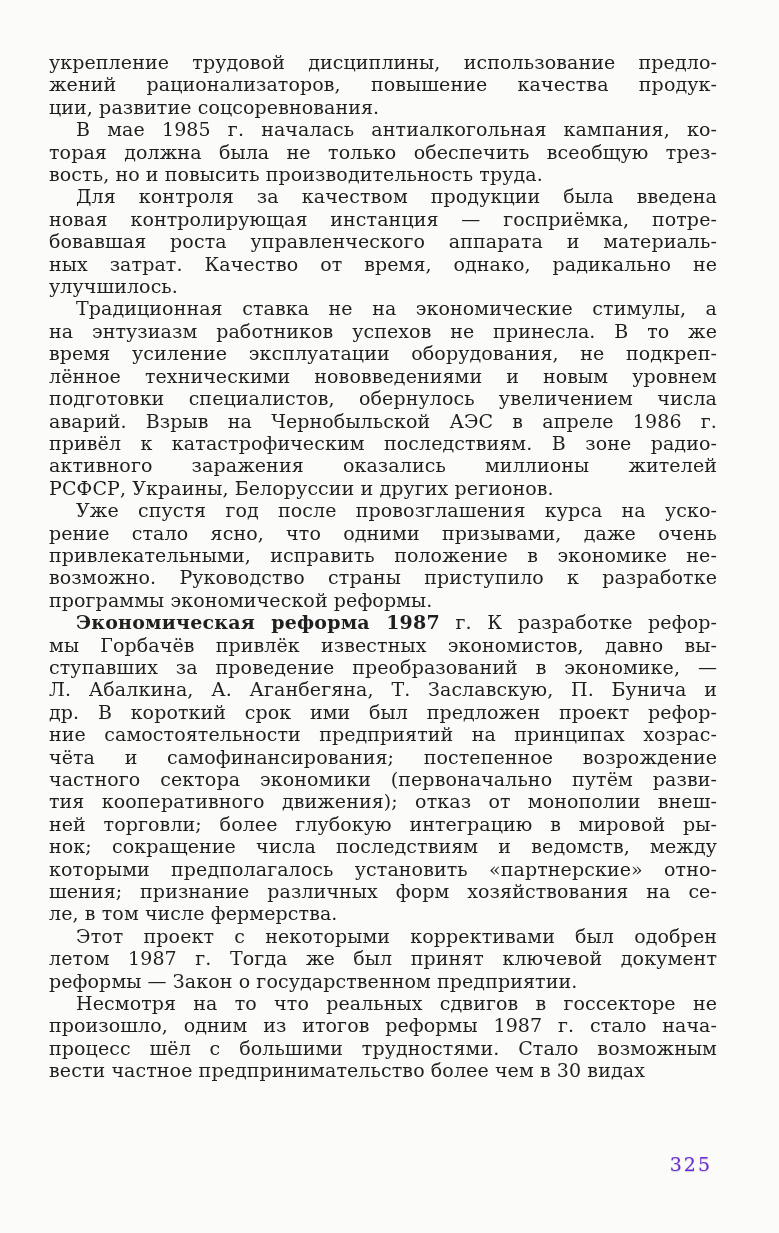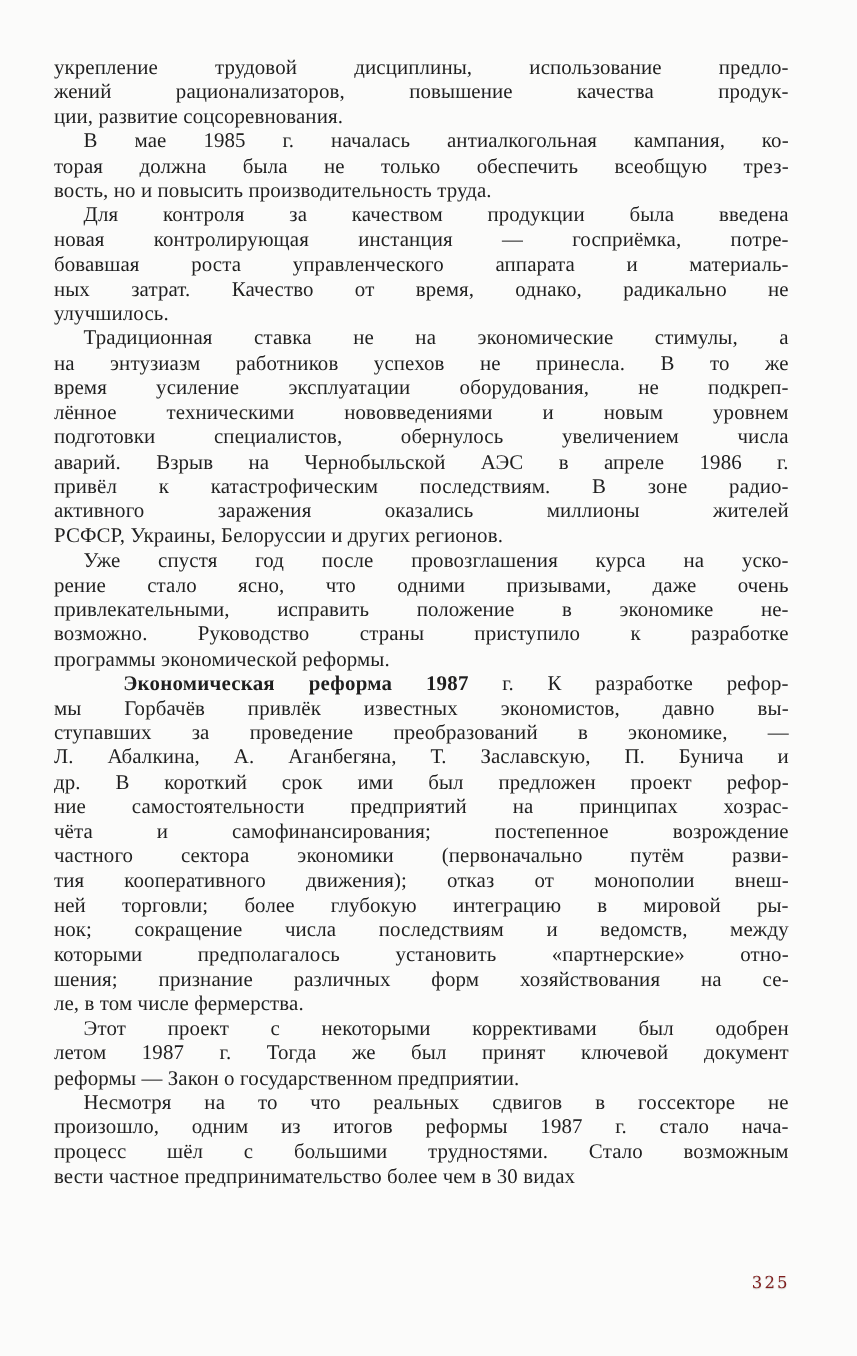--- a/index.html
+++ b/index.html
@@ -13,21 +13,20 @@
     height: 1233px;
     box-sizing: border-box;
     background: #fbfbfa;
     font-family: "DejaVu Serif", "Liberation Serif", serif;
     color: #1f1f1f;
     padding: 51px 62px 0 49px;
     overflow: hidden;
   }
   .text-block {
     width: 668px;
-    font-family: Liberation Serif, serif;
   }
   .para {
     margin: 0;
   }
   .line {
     font-size: 19px;
     line-height: 22.4px;
     letter-spacing: 0.1px;
     text-align: justify;
     text-align-last: justify;
@@ -36,29 +35,28 @@
   .line.last {
     text-align: right;
     text-align-last: left;
   }
   .line.first-indent {
     text-indent: 27px;
   }
   .line b {
     font-weight: bold;
     letter-spacing: 0.2px;
-    margin-left: 36px;
   }
   .page-number {
     position: absolute;
-    right: 61px;
+    right: 67px;
     bottom: 58px;
-    font-size: 15px;
+    font-size: 19px;
     letter-spacing: 2px;
-    color: #7f1d1d;
+    color: #6d28d9;
     text-shadow: 0 1px 1px rgba(140, 150, 145, 0.45);
   }
 </style>
 </head>
 <body>
 
 <div class="page">
   <div class="text-block">
       <div class="para">
         <div class="line">укрепление трудовой дисциплины, использование предло-</div>

